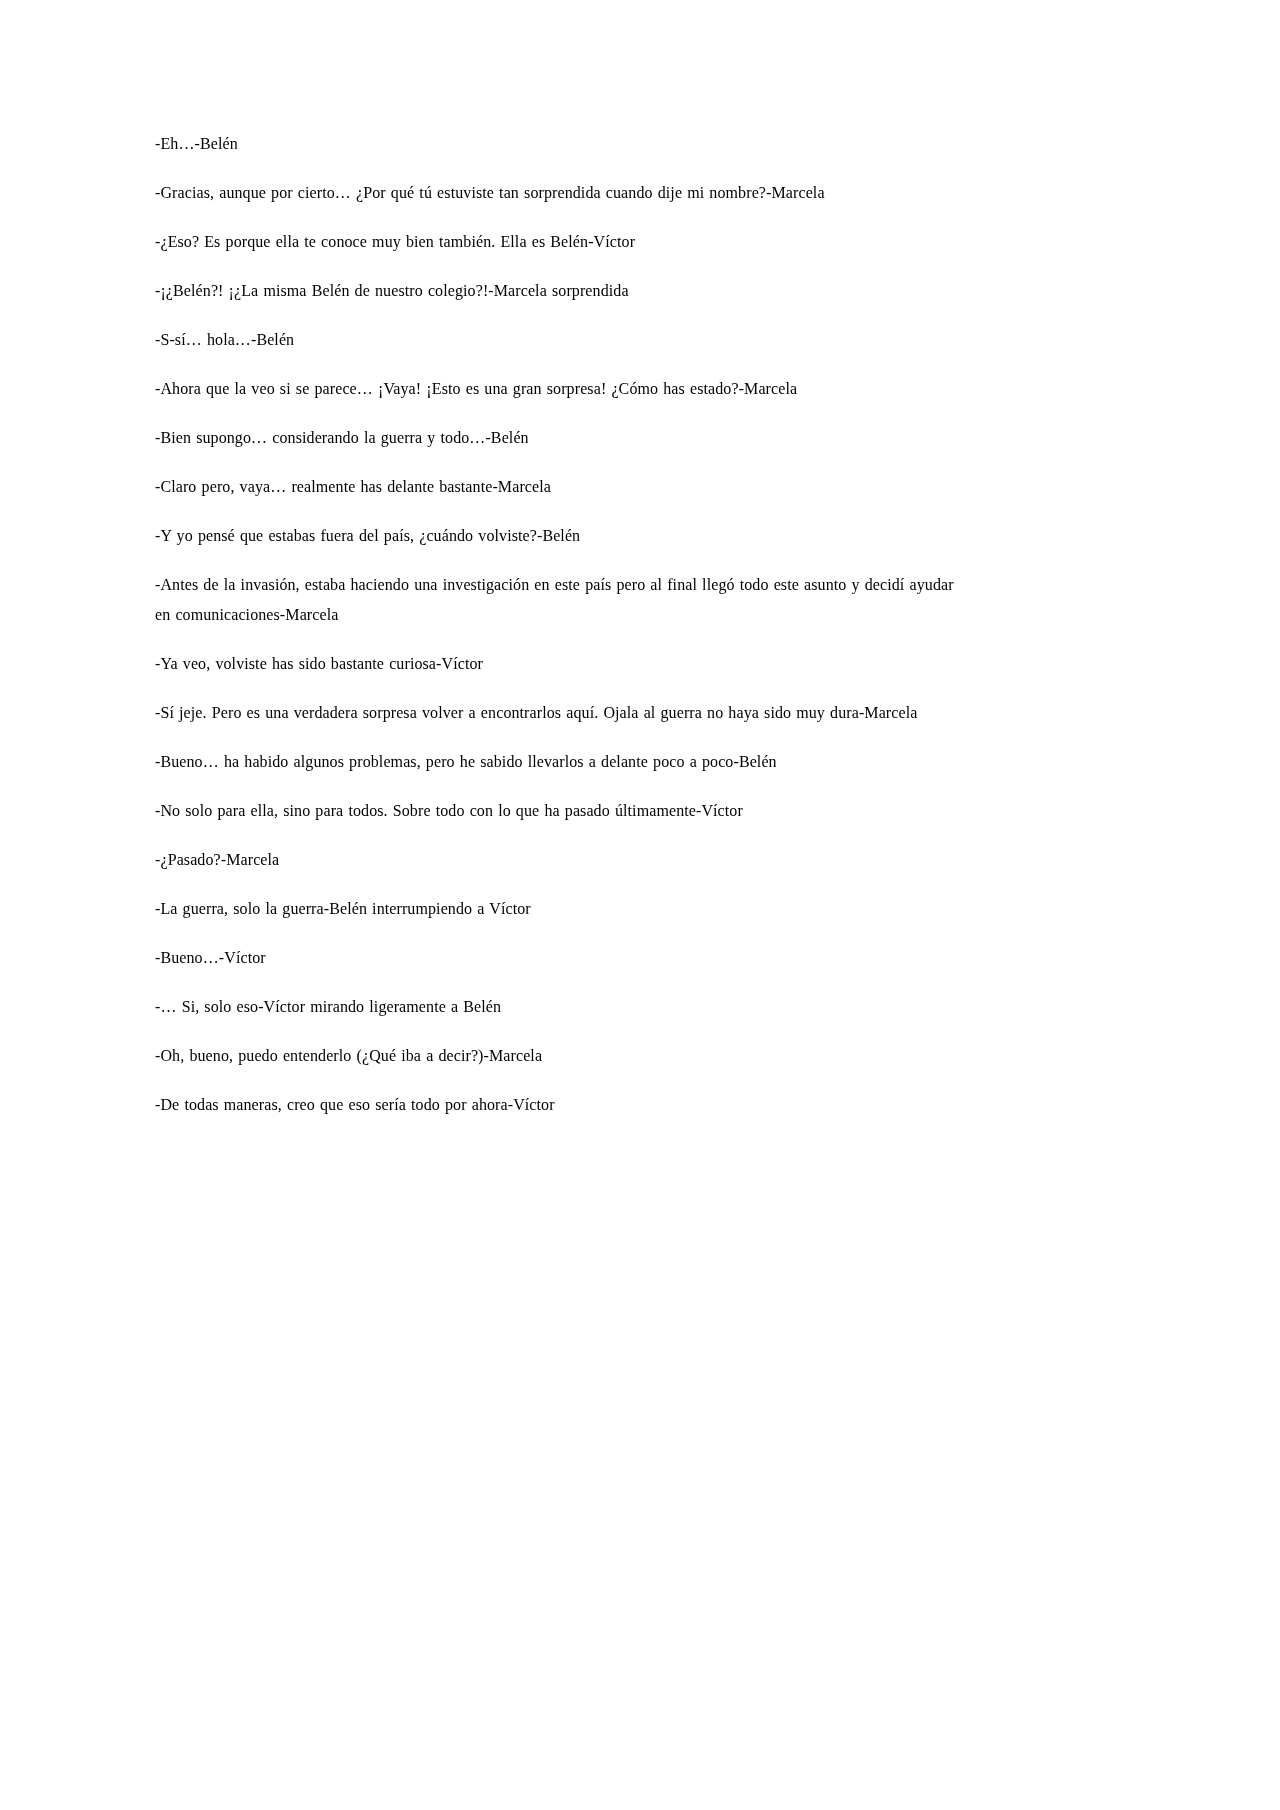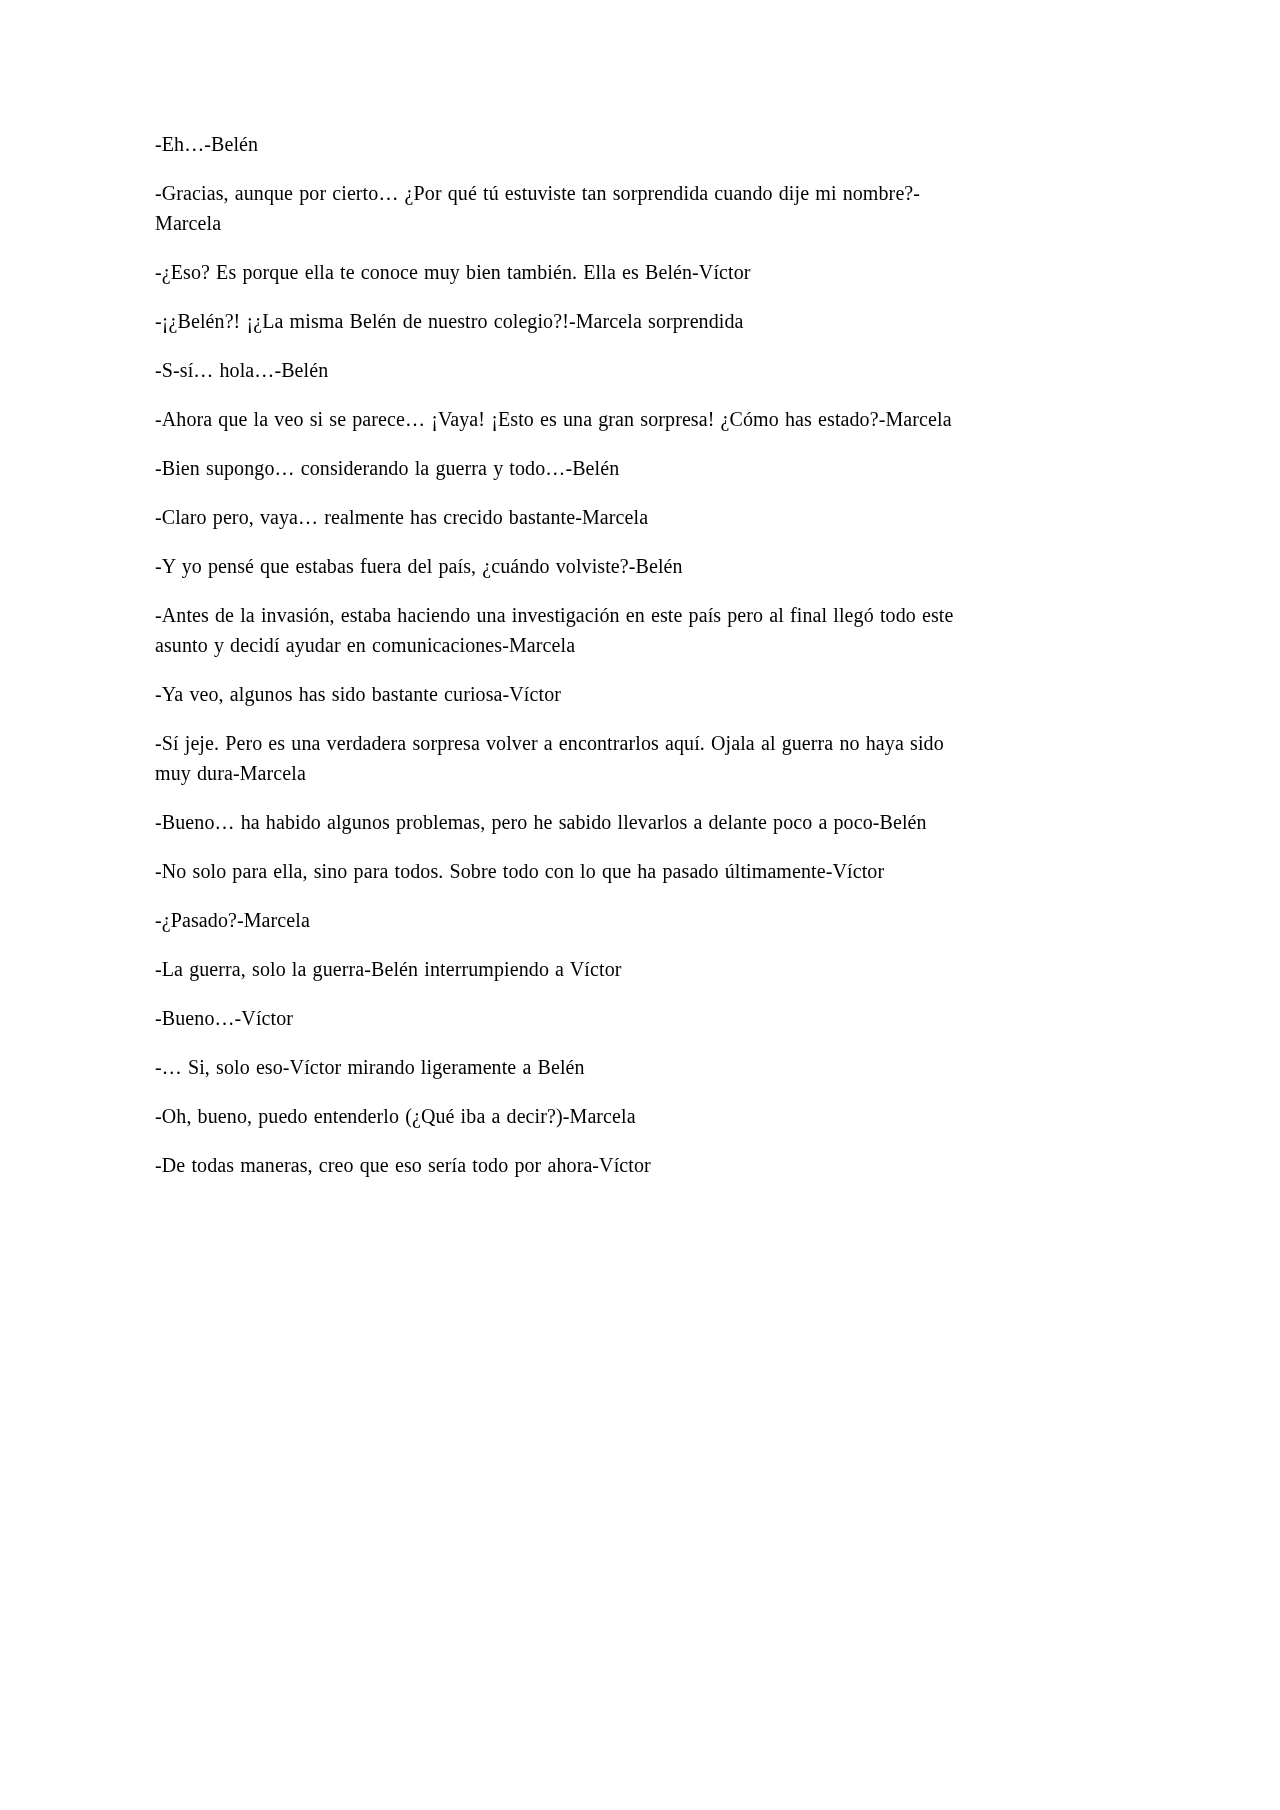--- a/index.html
+++ b/index.html
@@ -20,42 +20,42 @@
     background: #ffffff;
     box-sizing: border-box;
   }
   .content {
     box-sizing: border-box;
     padding: 129px 0 0 155px;
     width: 960px;
   }
   .content p {
     margin: 0 0 19px 0;
-    font-size: 20px;
+    font-size: 16px;
     line-height: 30px;
     letter-spacing: 0.1px;
     word-spacing: 1px;
   }
 </style>
 </head>
 <body>
 
 <div class="page">
   <div class="content">
       <p>-Eh…-Belén</p>
       <p>-Gracias, aunque por cierto… ¿Por qué tú estuviste tan sorprendida cuando dije mi nombre?-Marcela</p>
       <p>-¿Eso? Es porque ella te conoce muy bien también. Ella es Belén-Víctor</p>
       <p>-¡¿Belén?! ¡¿La misma Belén de nuestro colegio?!-Marcela sorprendida</p>
       <p>-S-sí… hola…-Belén</p>
       <p>-Ahora que la veo si se parece… ¡Vaya! ¡Esto es una gran sorpresa! ¿Cómo has estado?-Marcela</p>
       <p>-Bien supongo… considerando la guerra y todo…-Belén</p>
-      <p>-Claro pero, vaya… realmente has crecido bastante-Marcela</p>
+      <p>-Claro pero, vaya… realmente has delante bastante-Marcela</p>
       <p>-Y yo pensé que estabas fuera del país, ¿cuándo volviste?-Belén</p>
       <p>-Antes de la invasión, estaba haciendo una investigación en este país pero al final llegó todo este asunto y decidí ayudar en comunicaciones-Marcela</p>
-      <p>-Ya veo, algunos has sido bastante curiosa-Víctor</p>
+      <p>-Ya veo, volviste has sido bastante curiosa-Víctor</p>
       <p>-Sí jeje. Pero es una verdadera sorpresa volver a encontrarlos aquí. Ojala al guerra no haya sido muy dura-Marcela</p>
       <p>-Bueno… ha habido algunos problemas, pero he sabido llevarlos a delante poco a poco-Belén</p>
       <p>-No solo para ella, sino para todos. Sobre todo con lo que ha pasado últimamente-Víctor</p>
       <p>-¿Pasado?-Marcela</p>
       <p>-La guerra, solo la guerra-Belén interrumpiendo a Víctor</p>
       <p>-Bueno…-Víctor</p>
       <p>-… Si, solo eso-Víctor mirando ligeramente a Belén</p>
       <p>-Oh, bueno, puedo entenderlo (¿Qué iba a decir?)-Marcela</p>
       <p>-De todas maneras, creo que eso sería todo por ahora-Víctor</p>
     </div>

